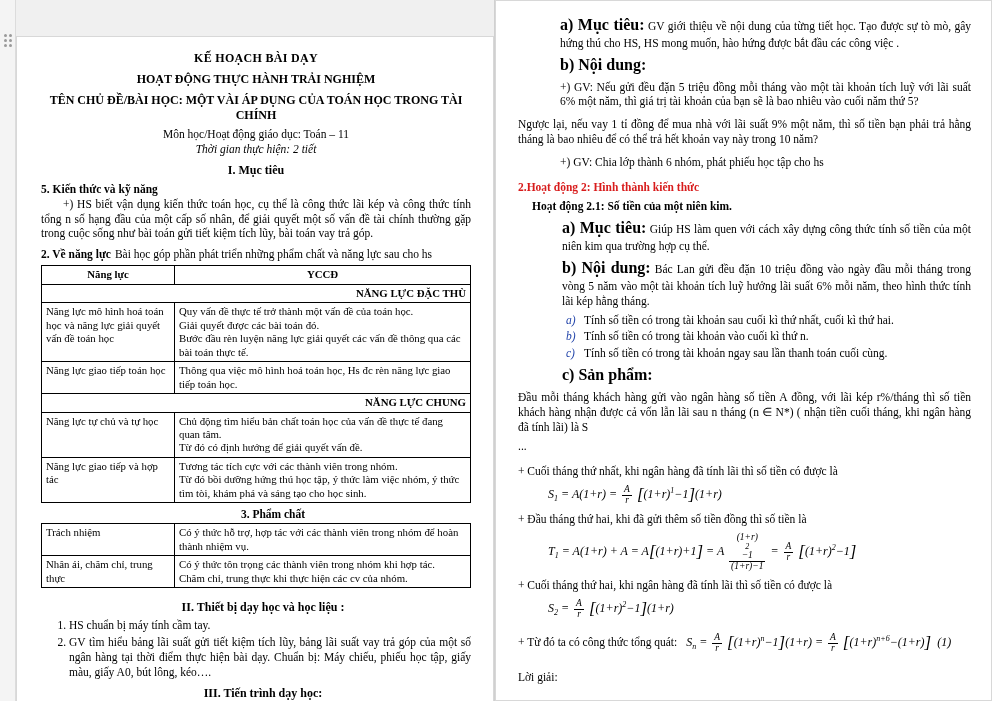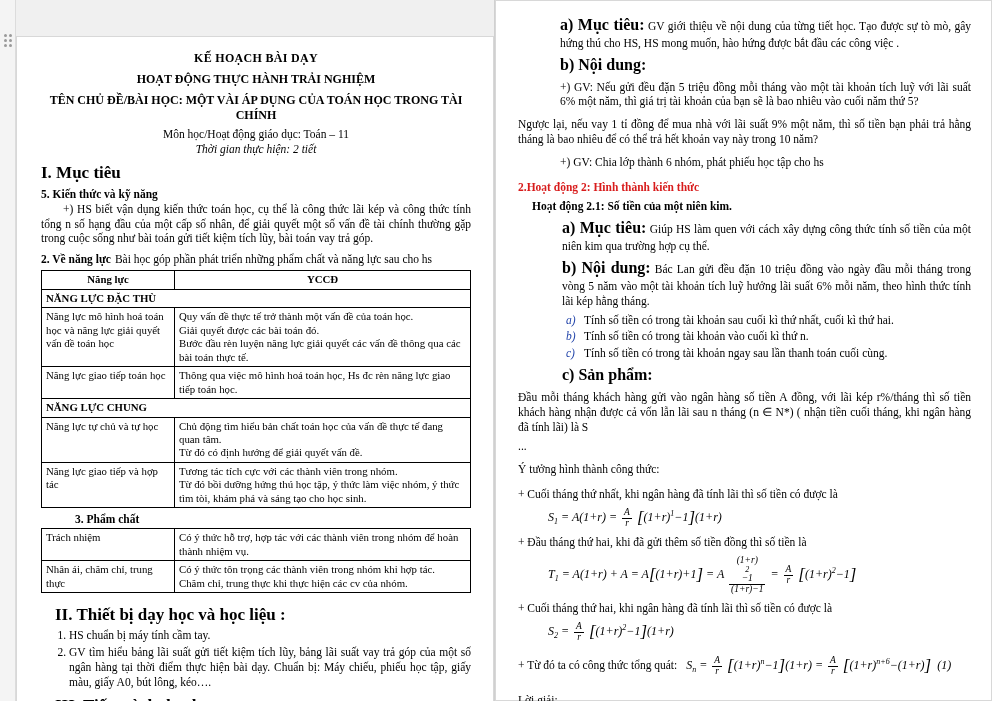--- a/index.html
+++ b/index.html
@@ -28,29 +28,29 @@
   .c{text-align:center;}
   .b{font-weight:bold;}
   .red{color:#d81c1c;}
 
   .t-title{font-size:12px;font-weight:bold;letter-spacing:.3px;margin:0 0 6px 0;}
   .t-sub{font-size:12px;font-weight:bold;margin:0 0 6px 0;}
   .t-sub2{font-size:12px;font-weight:bold;margin:0 0 5px 0;}
   .t-line{font-size:11.5px;margin:0 0 3px 0;}
   .t-it{font-size:11.5px;font-style:italic;margin:0 0 8px 0;}
 
-  .h1{font-size:17px;font-weight:bold;margin:6px 0 3px 0;}
+  .h1{font-size:12px;font-weight:bold;margin:6px 0 3px 0;text-align:center;}
   .h2{font-size:11.5px;font-weight:bold;margin:5px 0 2px 0;}
   .p{font-size:11.5px;margin:0 0 3px 0;line-height:1.28;text-align:justify;}
   .indent{text-indent:22px;}
 
   table.tbl{border-collapse:collapse;width:100%;margin:3px 0 4px 0;font-size:10.8px;}
   table.tbl td{border:1px solid #000;padding:2px 4px;vertical-align:top;line-height:1.25;}
   td.head{text-align:center;font-weight:bold;}
-  td.span{text-align:left;font-weight:bold;}
+  td.span{text-align:right;font-weight:bold;}
   .col1{width:31%;}
 
   ol.num{margin:2px 0 3px 0;padding-left:28px;font-size:11.5px;line-height:1.3;}
   ol.num li{margin-bottom:2px;text-align:justify;}
 
   
   .rp{font-size:11.5px;line-height:1.3;margin:0 0 4px 0;text-align:justify;}
   .rp-ind{padding-left:42px;}
   .rp-ind3{padding-left:60px;}
   .abc{font-size:16px;font-weight:bold;}
@@ -128,21 +128,21 @@
 Từ đó có định hướng để giải quyết vấn đề.</td>
         </tr>
         <tr>
           <td>Năng lực giao tiếp và hợp tác</td>
           <td style="white-space:pre-line">Tương tác tích cực với các thành viên trong nhóm.
 Từ đó bồi dưỡng hứng thú học tập, ý thức làm việc nhóm, ý thức tìm tòi, khám phá và sáng tạo cho học sinh.</td>
         </tr>
       </tbody>
         </table>
 
-      <div class="h2 c" style="text-align:left;padding-left:34px;">3. Phẩm chất</div>
+      <div class="h2 c" style="text-align:center;padding-left:34px;">3. Phẩm chất</div>
 
       <table class="tbl">
         <tbody>
             <tr>
           <td class="col1">Trách nhiệm</td>
           <td style="white-space:pre-line">Có ý thức hỗ trợ, hợp tác với các thành viên trong nhóm để hoàn thành nhiệm vụ.</td>
         </tr>
         <tr>
           <td>Nhân ái, chăm chỉ, trung thực</td>
           <td style="white-space:pre-line">Có ý thức tôn trọng các thành viên trong nhóm khi hợp tác.
@@ -210,21 +210,20 @@
         </li>
       </ul>
 
       <div class="rp" style="padding-left:44px;margin-top:4px;">
         <span class="abc">c) Sản phẩm:</span>
       </div>
 
       <div class="rp">Đầu mỗi tháng khách hàng gửi vào ngân hàng số tiền A đồng, với lãi kép r%/tháng thì số tiền khách hàng nhận được cả vốn lẫn lãi sau n tháng (n ∈ N*) ( nhận tiền cuối tháng, khi ngân hàng đã tính lãi) là S</div>
       <div class="rp">...</div>
 
-      <div class="rp" style="margin-top:8px;">Ý tưởng hình thành công thức:</div>
 
       <div class="rp" style="margin-top:10px;">+ Cuối tháng thứ nhất, khi ngân hàng đã tính lãi thì số tiền có được là</div>
 
       <div class="formula">
         <i>S<span class="sub">1</span></i> = <i>A</i>(1+<i>r</i>) =
         <span class="frac"><span class="num"><i>A</i></span><span class="den"><i>r</i></span></span>
         <span class="big">[</span>(1+<i>r</i>)<span class="sup">1</span>−1<span class="big">]</span>(1+<i>r</i>)
       </div>
 
       <div class="rp">+ Đầu tháng thứ hai, khi đã gửi thêm số tiền đồng thì số tiền là</div>

